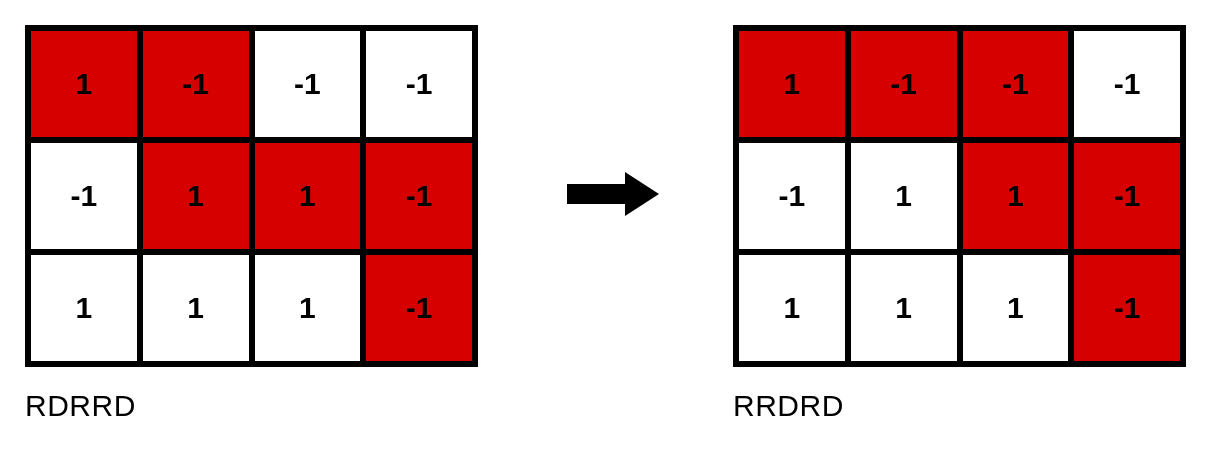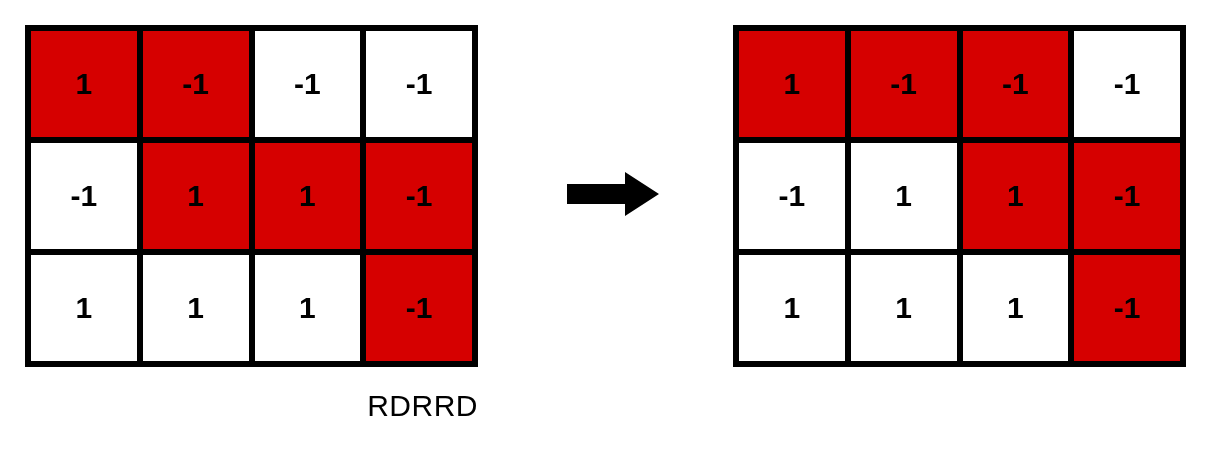--- a/index.html
+++ b/index.html
@@ -50,21 +50,21 @@
     font-weight: bold;
     font-family: "Liberation Sans", sans-serif;
     line-height: 1;
     letter-spacing: 0px;
     user-select: none;
   }
   .cell.red { background: #d60000; }
 
   .caption {
     width: 453px;
-    text-align: right;
+    text-align: left;
     margin-top: 22px;
     font-size: 30px;
     font-weight: normal;
     color: #000000;
     font-family: "Liberation Sans", sans-serif;
     letter-spacing: 0.5px;
   }
 
   
   .arrow-wrap {
@@ -113,15 +113,16 @@
         <div class="cell">-1</div>
         <div class="cell">-1</div>
         <div class="cell">1</div>
         <div class="cell red">1</div>
         <div class="cell red">-1</div>
         <div class="cell">1</div>
         <div class="cell">1</div>
         <div class="cell">1</div>
         <div class="cell red">-1</div>
       </div>
+    <div class="caption">RRDRD</div>
   </div>
 
 </div>
 
 </body></html>

